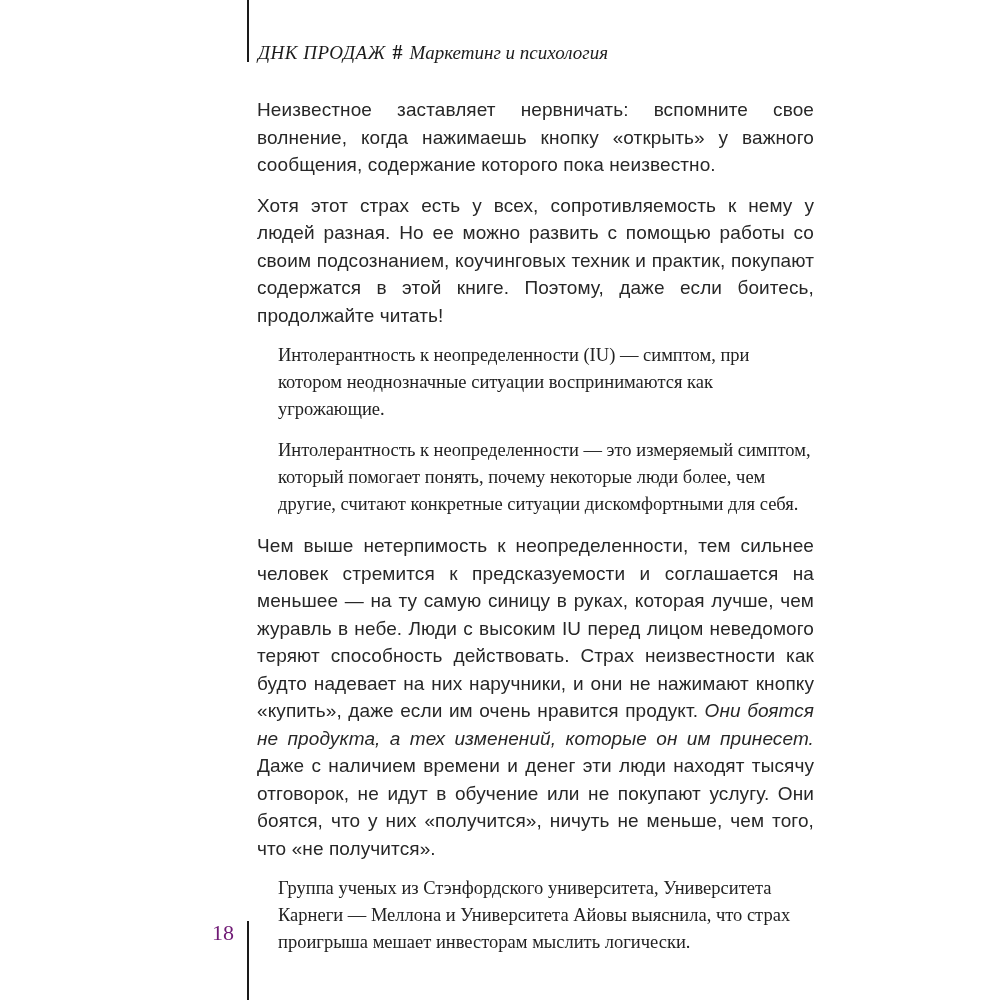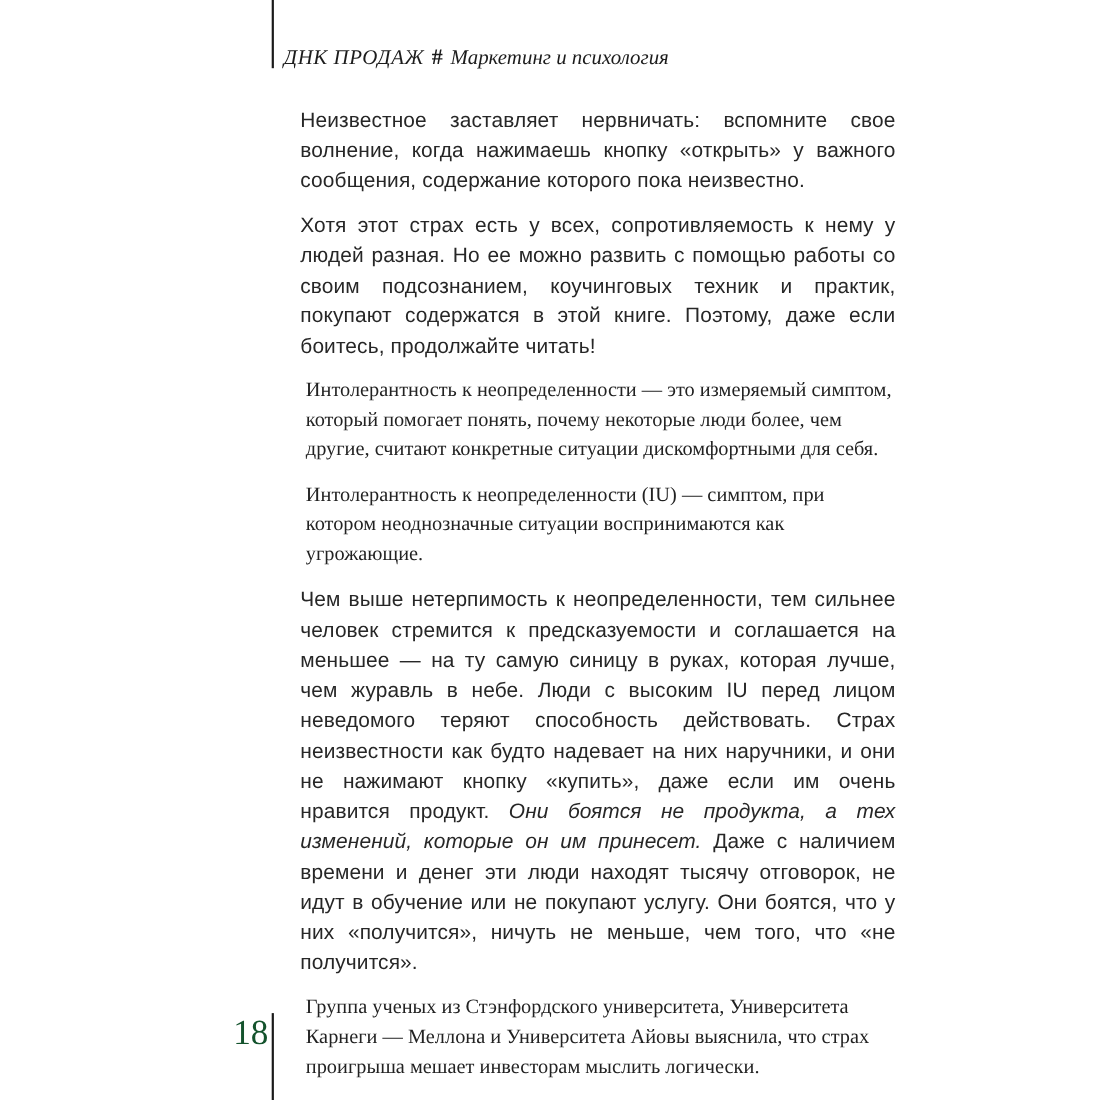--- a/index.html
+++ b/index.html
@@ -50,60 +50,60 @@
     left: 257px;
     top: 96px;
     width: 557px;
     color: #272727;
   }
   .para {
     font-family: "Liberation Sans", sans-serif;
     font-size: 19px;
     line-height: 27.5px;
     text-align: justify;
-    margin: 0 0 13px 16px;
+    margin: 0 0 13px 0;
     letter-spacing: 0.1px;
   }
   .para em {
     font-style: italic;
   }
   .quote {
     font-family: "Liberation Serif", serif;
     font-size: 18.5px;
     line-height: 27px;
     text-align: left;
     margin: 0 0 14px 0;
     padding-left: 21px;
     color: #222222;
   }
   .folio {
     position: absolute;
     left: 212px;
     top: 920px;
     font-family: "Liberation Serif", serif;
-    font-size: 32px;
-    color: #14532d;
+    font-size: 22px;
+    color: #701a75;
   }
 </style>
 </head>
 <body>
 
 <div class="page">
 
   <div class="rule rule-top"></div>
   <div class="rule rule-bottom"></div>
 
   <header class="running-head">
     <span class="book-title">ДНК ПРОДАЖ</span><span class="ornament">#</span><span class="section-title">Маркетинг и психология</span>
   </header>
 
   <main class="content" id="content">
       <div class="para"><span>Неизвестное заставляет нервничать: вспомните свое волнение, когда нажимаешь кнопку «открыть» у важного сообщения, содержание которого пока неизвестно.</span></div>
       <div class="para"><span>Хотя этот страх есть у всех, сопротивляемость к нему у людей разная. Но ее можно развить с помощью работы со своим подсознанием, коучинговых техник и практик, покупают содержатся в этой книге. Поэтому, даже если боитесь, продолжайте читать!</span></div>
+      <div class="quote"><span>Интолерантность к неопределенности (IU) — симптом, при котором неоднозначные ситуации воспринимаются как угрожающие.</span></div>
       <div class="quote"><span>Интолерантность к неопределенности — это измеряемый симптом, который помогает понять, почему некоторые люди более, чем другие, считают конкретные ситуации дискомфортными для себя.</span></div>
-      <div class="quote"><span>Интолерантность к неопределенности (IU) — симптом, при котором неоднозначные ситуации воспринимаются как угрожающие.</span></div>
       <div class="para"><span>Чем выше нетерпимость к неопределенности, тем сильнее человек стремится к предсказуемости и соглашается на меньшее — на ту самую синицу в руках, которая лучше, чем журавль в небе. Люди с высоким IU перед лицом неведомого теряют способность действовать. Страх неизвестности как будто надевает на них наручники, и они не нажимают кнопку «купить», даже если им очень нравится продукт. </span><em>Они боятся не продукта, а тех изменений, которые он им принесет.</em><span> Даже с наличием времени и денег эти люди находят тысячу отговорок, не идут в обучение или не покупают услугу. Они боятся, что у них «получится», ничуть не меньше, чем того, что «не получится».</span></div>
       <div class="quote"><span>Группа ученых из Стэнфордского университета, Университета Карнеги — Меллона и Университета Айовы выяснила, что страх проигрыша мешает инвесторам мыслить логически.</span><br></div>
     </main>
 
   <div class="folio">18</div>
 
 </div>
 
 </body></html>

